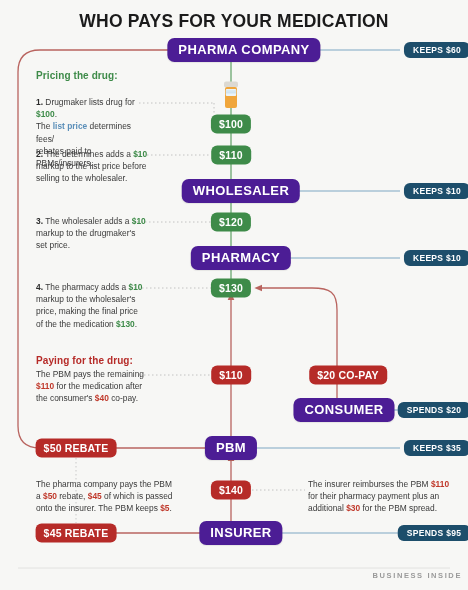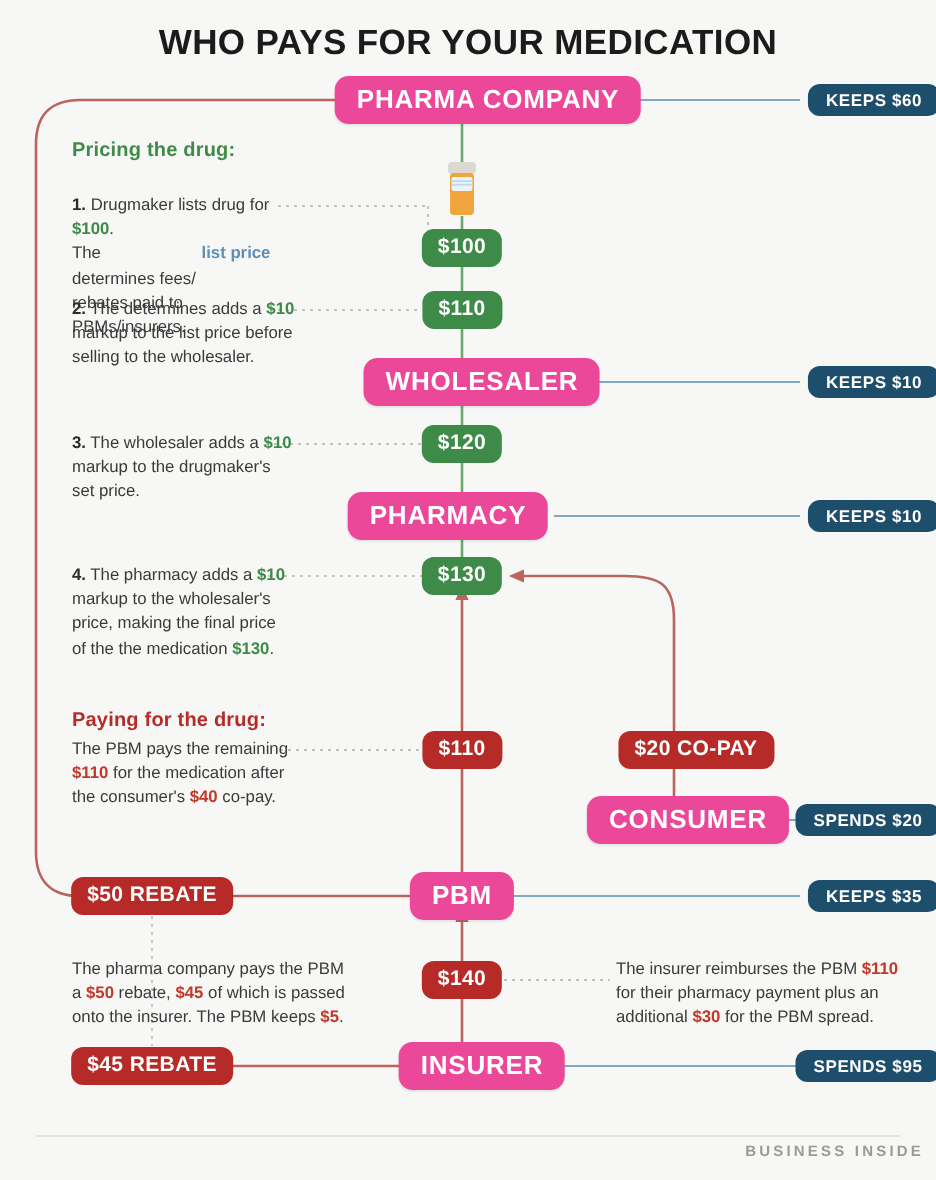--- a/index.html
+++ b/index.html
@@ -17,21 +17,21 @@
     position:absolute;left:0;top:11px;width:468px;
     text-align:center;
     font-size:17.5px;font-weight:bold;letter-spacing:.2px;
     color:#1b1b1b;
   }
 
   
   .node{
     position:absolute;
     transform:translate(-50%,-50%);
-    background:#ec4899;
+    background:#4c1d95;
     color:#ffffff;
     font-weight:bold;
     font-size:13px;
     letter-spacing:.4px;
     padding:4px 11px 5px;
     border-radius:7px;
     white-space:nowrap;
     text-align:left;
     box-shadow:0 1px 1px rgba(0,0,0,.07);
   }
@@ -62,21 +62,21 @@
   }
   .sec-head{
     position:absolute;
     font-size:10px;font-weight:bold;letter-spacing:.1px;
   }
   .sec-head.green{color:#3e8b49;}
   .sec-head.red{color:#b62b28;}
   .tblock b{color:#2b2b2b;}
   .g{color:#3e8b49;font-weight:bold;}
   .r{color:#c0392b;font-weight:bold;}
-  .lp{color:#5b8fb9;font-weight:bold;margin-left:48px;}
+  .lp{color:#5b8fb9;font-weight:bold;}
 
   .footer{
     position:absolute;right:6px;bottom:10px;
     font-size:7.5px;letter-spacing:1.6px;
     color:#9a9a9a;font-weight:bold;
   }
   .bottle{position:absolute;transform:translate(-50%,-50%);}
 </style>
 </head>
 <body>
@@ -142,21 +142,21 @@
       <rect x="3" y="0.5" width="14" height="6" rx="2" fill="#dcd9d2"></rect>
       <rect x="4" y="6" width="12" height="21" rx="2" fill="#f0a63c"></rect>
       <rect x="4.8" y="8" width="10.4" height="7" rx="1" fill="#eaf4fb"></rect>
       <rect x="4.8" y="9.6" width="10.4" height="0.9" fill="#bfd9ea"></rect>
       <rect x="4.8" y="11.4" width="10.4" height="0.9" fill="#bfd9ea"></rect>
     </svg>
   </div>
 
   <div class="node" style="left:244px;top:50px;">PHARMA COMPANY</div>
   <div class="node" style="left:241px;top:191px;">WHOLESALER</div>
-  <div class="node" style="left:224px;top:258px;">PHARMACY</div>
+  <div class="node" style="left:241px;top:258px;">PHARMACY</div>
   <div class="node" style="left:344px;top:410px;">CONSUMER</div>
   <div class="node" style="left:241px;top:533px;">INSURER</div>
   <div class="node" style="left:231px;top:448px;">PBM</div>
 
   <div class="pill green" style="left:231px;top:124px;">$100</div>
   <div class="pill green" style="left:231px;top:155px;">$110</div>
   <div class="pill green" style="left:231px;top:222px;">$120</div>
   <div class="pill green" style="left:231px;top:288px;">$130</div>
   <div class="pill red" style="left:231px;top:375px;">$110</div>
   <div class="pill red" style="left:348px;top:375px;">$20 CO-PAY</div>

